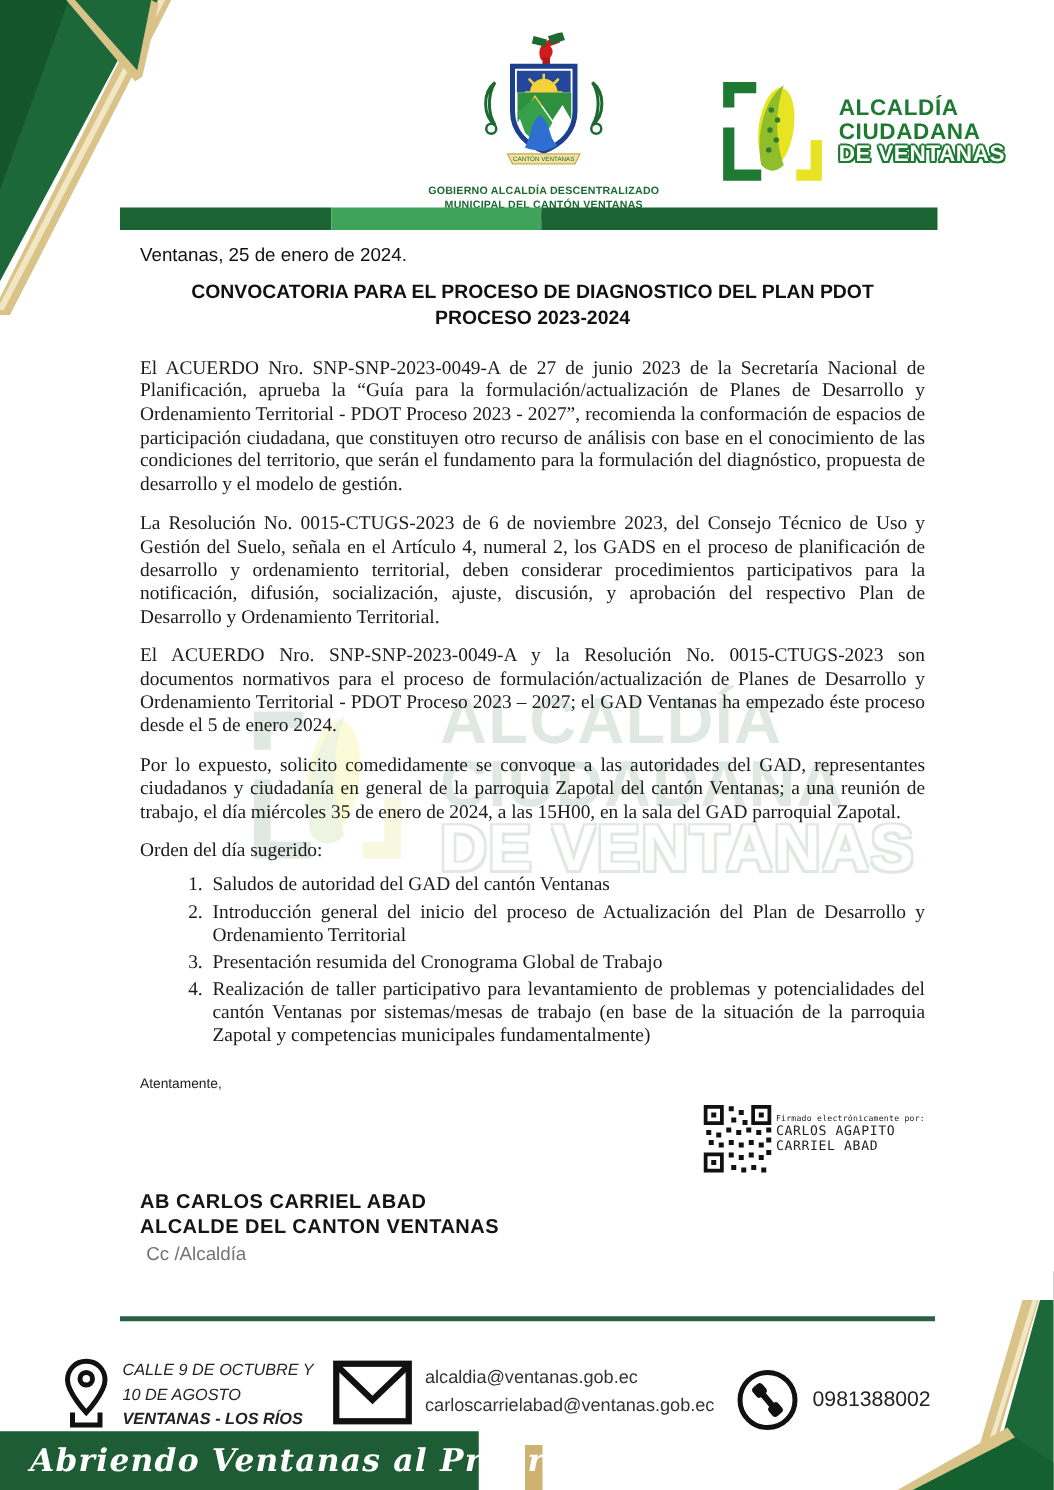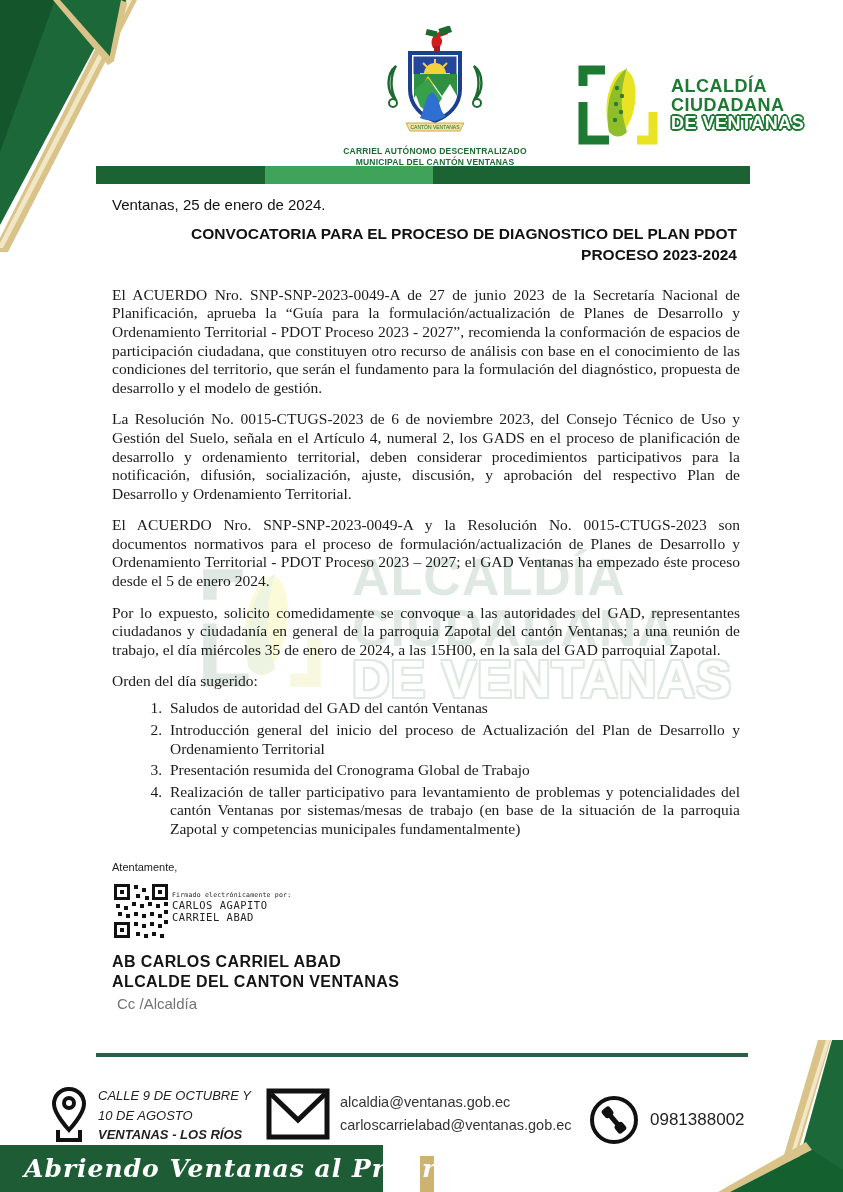--- a/index.html
+++ b/index.html
@@ -30,28 +30,28 @@
   .wm-text .g{font-size:52px;color:#4e7c5d;letter-spacing:1px;}
   .wm-text .o{
     font-size:52px;color:#fff;letter-spacing:1px;
     text-shadow:-2px -2px 0 #4e7c5d,2px -2px 0 #4e7c5d,-2px 2px 0 #4e7c5d,2px 2px 0 #4e7c5d;
   }
   
   .content{position:absolute;left:112px;top:196px;width:628px;z-index:1;}
   .date-line{font-family:"Liberation Sans",sans-serif;font-size:15px;color:#111;margin-bottom:10px;}
   .doc-title{
     font-family:"Liberation Sans",sans-serif;font-weight:bold;font-size:15.5px;color:#111;
-    text-align:right;max-width:622px;margin:0 auto 20px auto;line-height:1.38;
+    text-align:center;max-width:622px;margin:0 auto 20px auto;line-height:1.38;
   }
   .para{font-size:15.5px;line-height:1.2;text-align:justify;margin:0 0 13px 0;}
   .agenda-intro{font-size:15.5px;margin:0 0 9px 0;}
   ol.agenda{margin:0;padding:0 0 0 54px;font-size:15.5px;line-height:1.2;}
   ol.agenda li{margin-bottom:3px;padding-left:4px;text-align:justify;}
   .closing{font-family:"Liberation Sans",sans-serif;font-size:11px;margin-top:22px;}
-  .sig-block{display:flex;align-items:flex-start;margin-top:9px;}
+  .sig-block{display:flex;align-items:flex-start;margin-top:9px;justify-content:flex-end;}
   .sig-meta{margin-left:2px;margin-top:9px;font-family:"DejaVu Sans Mono",monospace;color:#222;}
   .sig-note{font-size:6.5px;letter-spacing:.2px;}
   .sig-name-mono{font-size:10.5px;line-height:1.15;letter-spacing:.5px;}
   .sig-names{margin-top:12px;font-family:"Liberation Sans",sans-serif;}
   .sig-n1,.sig-n2{font-weight:bold;font-size:16px;letter-spacing:.4px;line-height:1.3;color:#151515;}
   .sig-cc{font-size:15px;margin-top:2px;padding-left:5px;color:#737373;}
   
   .foot-rule{position:absolute;left:96px;top:1053px;width:652px;height:4px;background:#2b6047;z-index:1;}
   .foot-group{position:absolute;display:flex;align-items:center;gap:10px;z-index:1;font-family:"Liberation Sans",sans-serif;}
   .fg-address{left:50px;top:1086px;font-style:italic;}
@@ -117,21 +117,21 @@
         <line x1="74" y1="48" x2="69" y2="48"></line>
       </g>
       <path d="M38 72 L52 50 L66 70 L74 58 L81 70 L81 63 L81 48 L38 48 Z" fill="#2f9140"></path>
       <path d="M38 64 L52 52 L66 72 C60 84 50 88 44 80 Z" fill="#37a04b"></path>
       <path d="M44 92 C50 80 48 72 56 66 C66 74 62 84 70 90 C66 93 62 94 59 95 C53 94 48 94 44 92 Z" fill="#2e6fd1"></path>
 
       <path d="M30 97 L88 97 L84 105 L34 105 Z" fill="#f2e2a0" stroke="#caa94e" stroke-width="1"></path>
       <text x="59" y="103" text-anchor="middle" font-family="Liberation Sans,sans-serif" font-size="5" fill="#1d6a31">CANTÓN VENTANAS</text>
     </svg>
     <div class="crest-caption">
-      <div class="l1">CARRIEL AUTÓNOMO DESCENTRALIZADO</div>
+      <div class="l1">GOBIERNO ALCALDÍA DESCENTRALIZADO</div>
       <div class="l2">MUNICIPAL DEL CANTÓN VENTANAS</div>
       <div class="l3">ADMINISTRACIÓN 2023 - 2027</div>
     </div>
   </div>
 
   <div class="alc-logo">
     <svg width="86" height="86" viewBox="0 0 86 86">
       <path d="M8 24 L8 8 L30 8" fill="none" stroke="#1e7a33" stroke-width="9"></path>
       <path d="M8 40 L8 78 L34 78" fill="none" stroke="#1e7a33" stroke-width="9"></path>
       <path d="M62 78 L78 78 L78 50" fill="none" stroke="#e8e423" stroke-width="9"></path>

